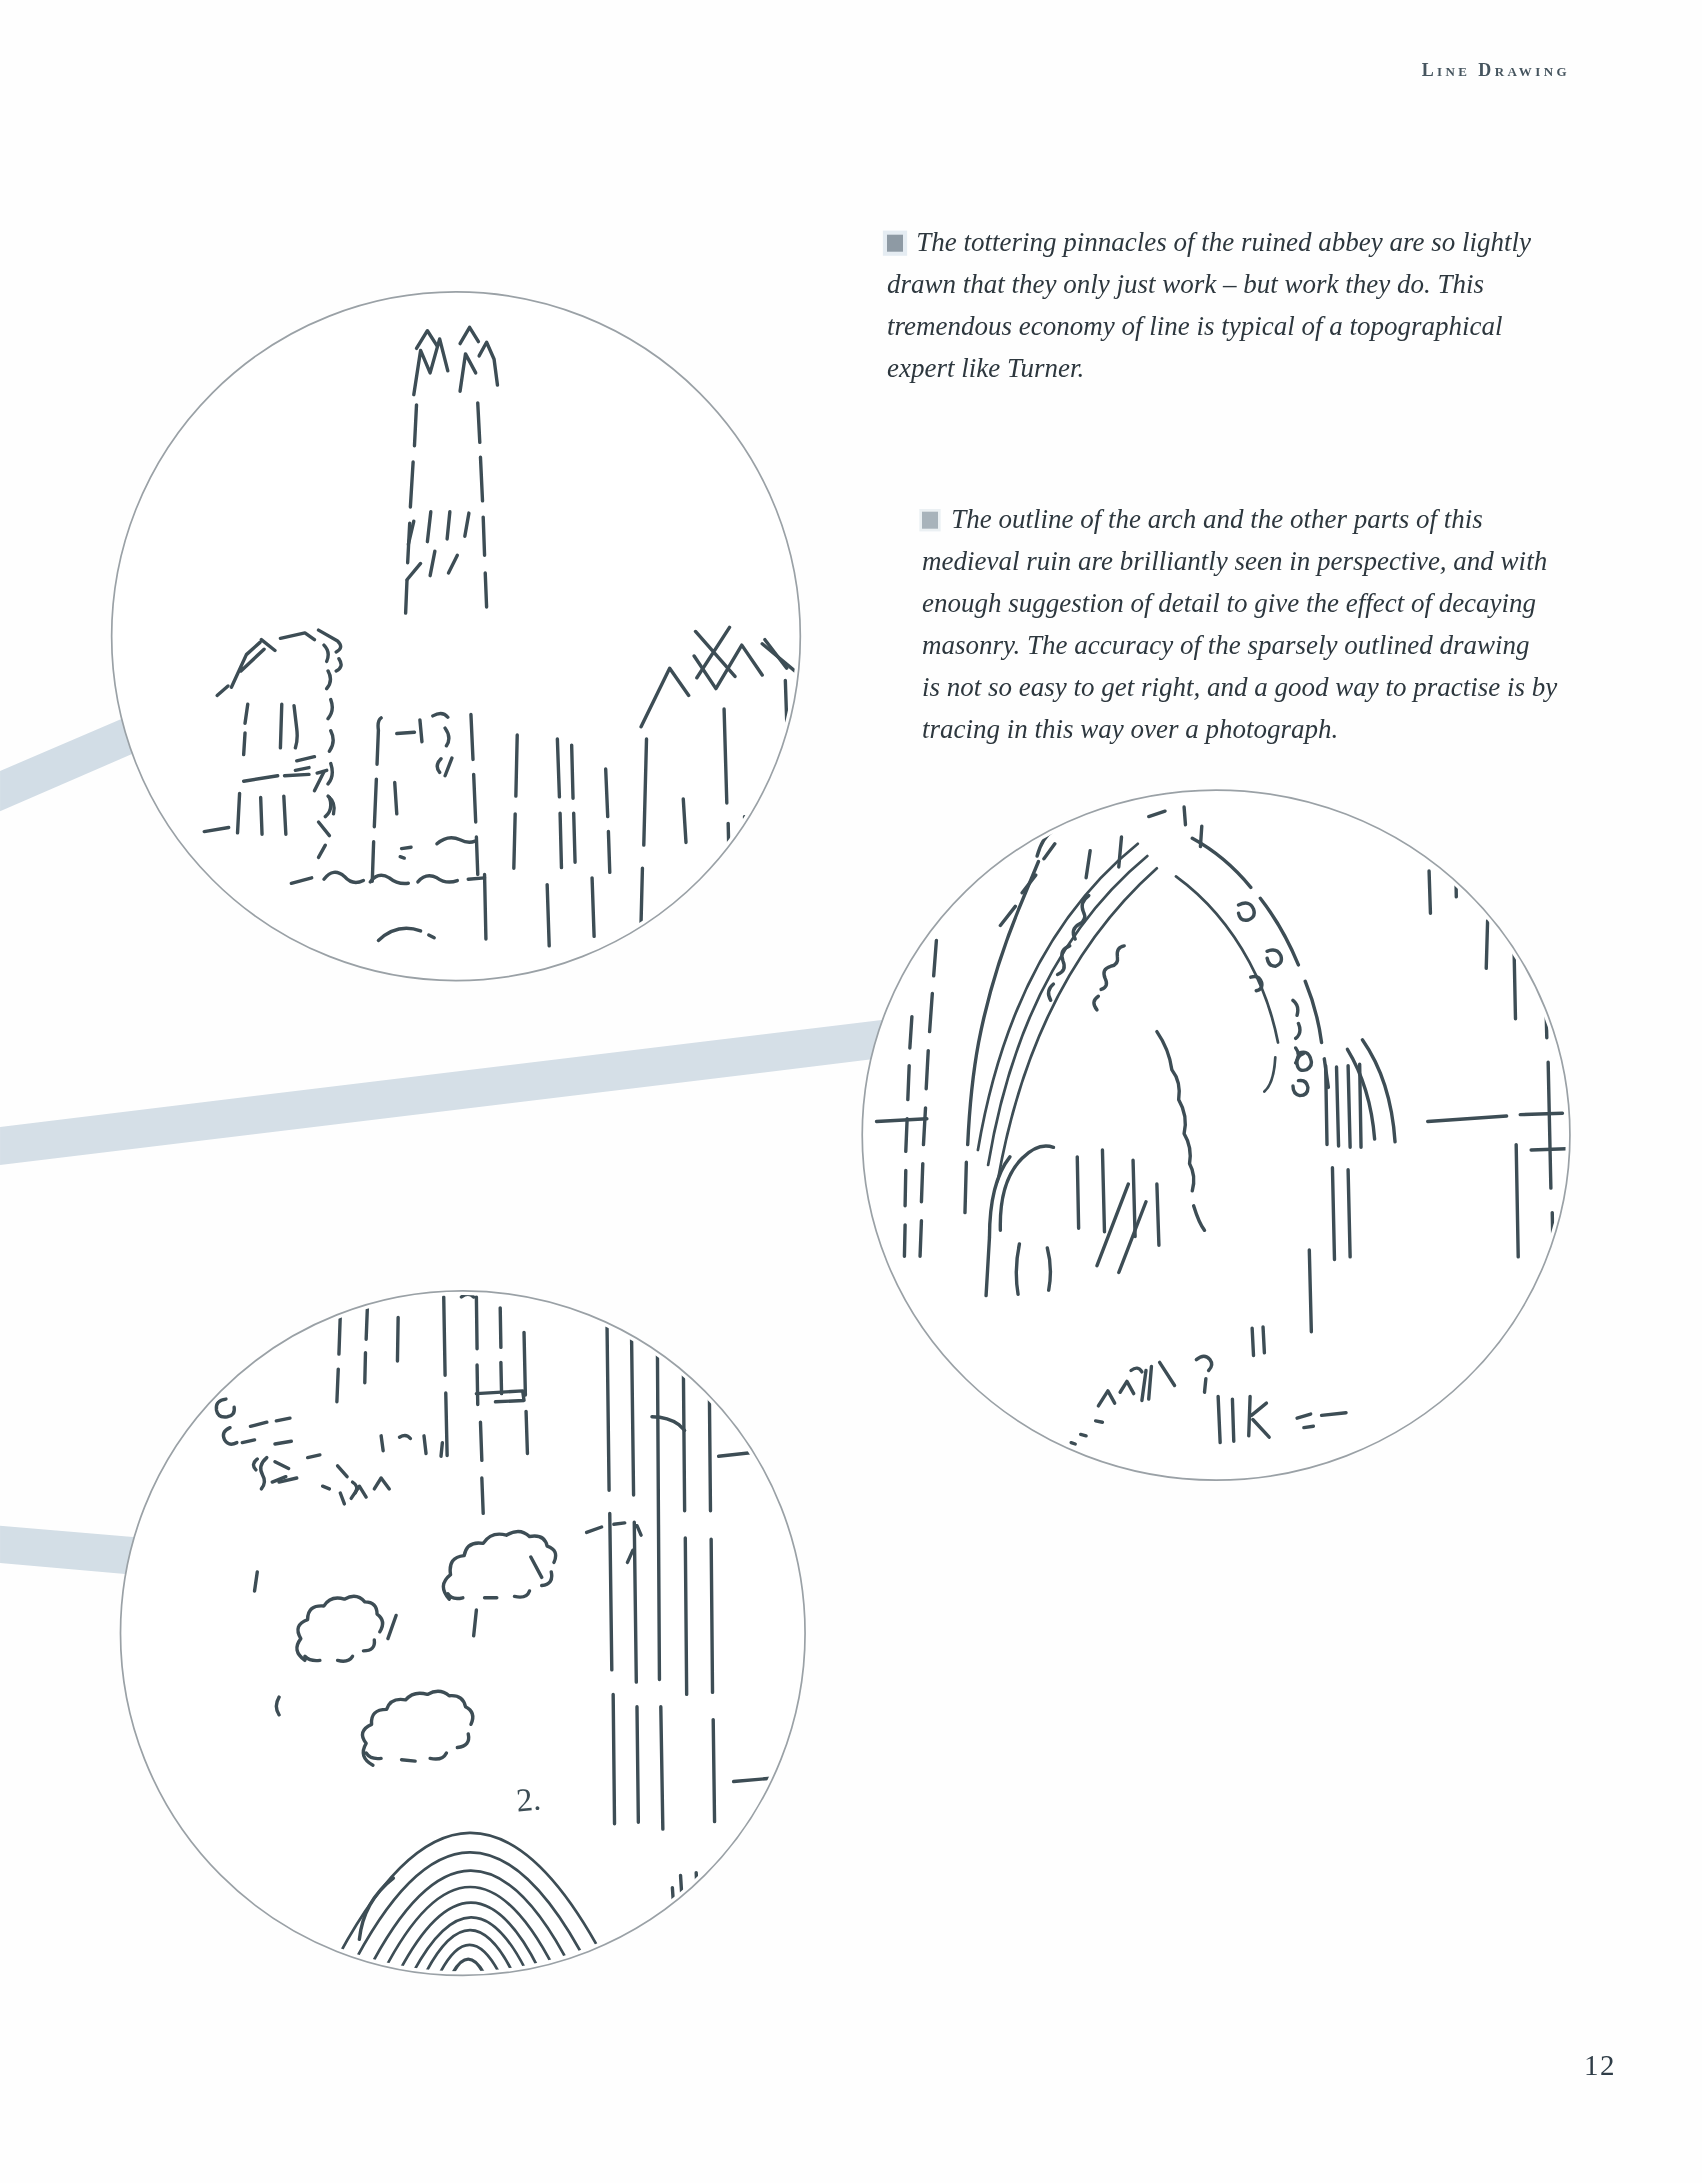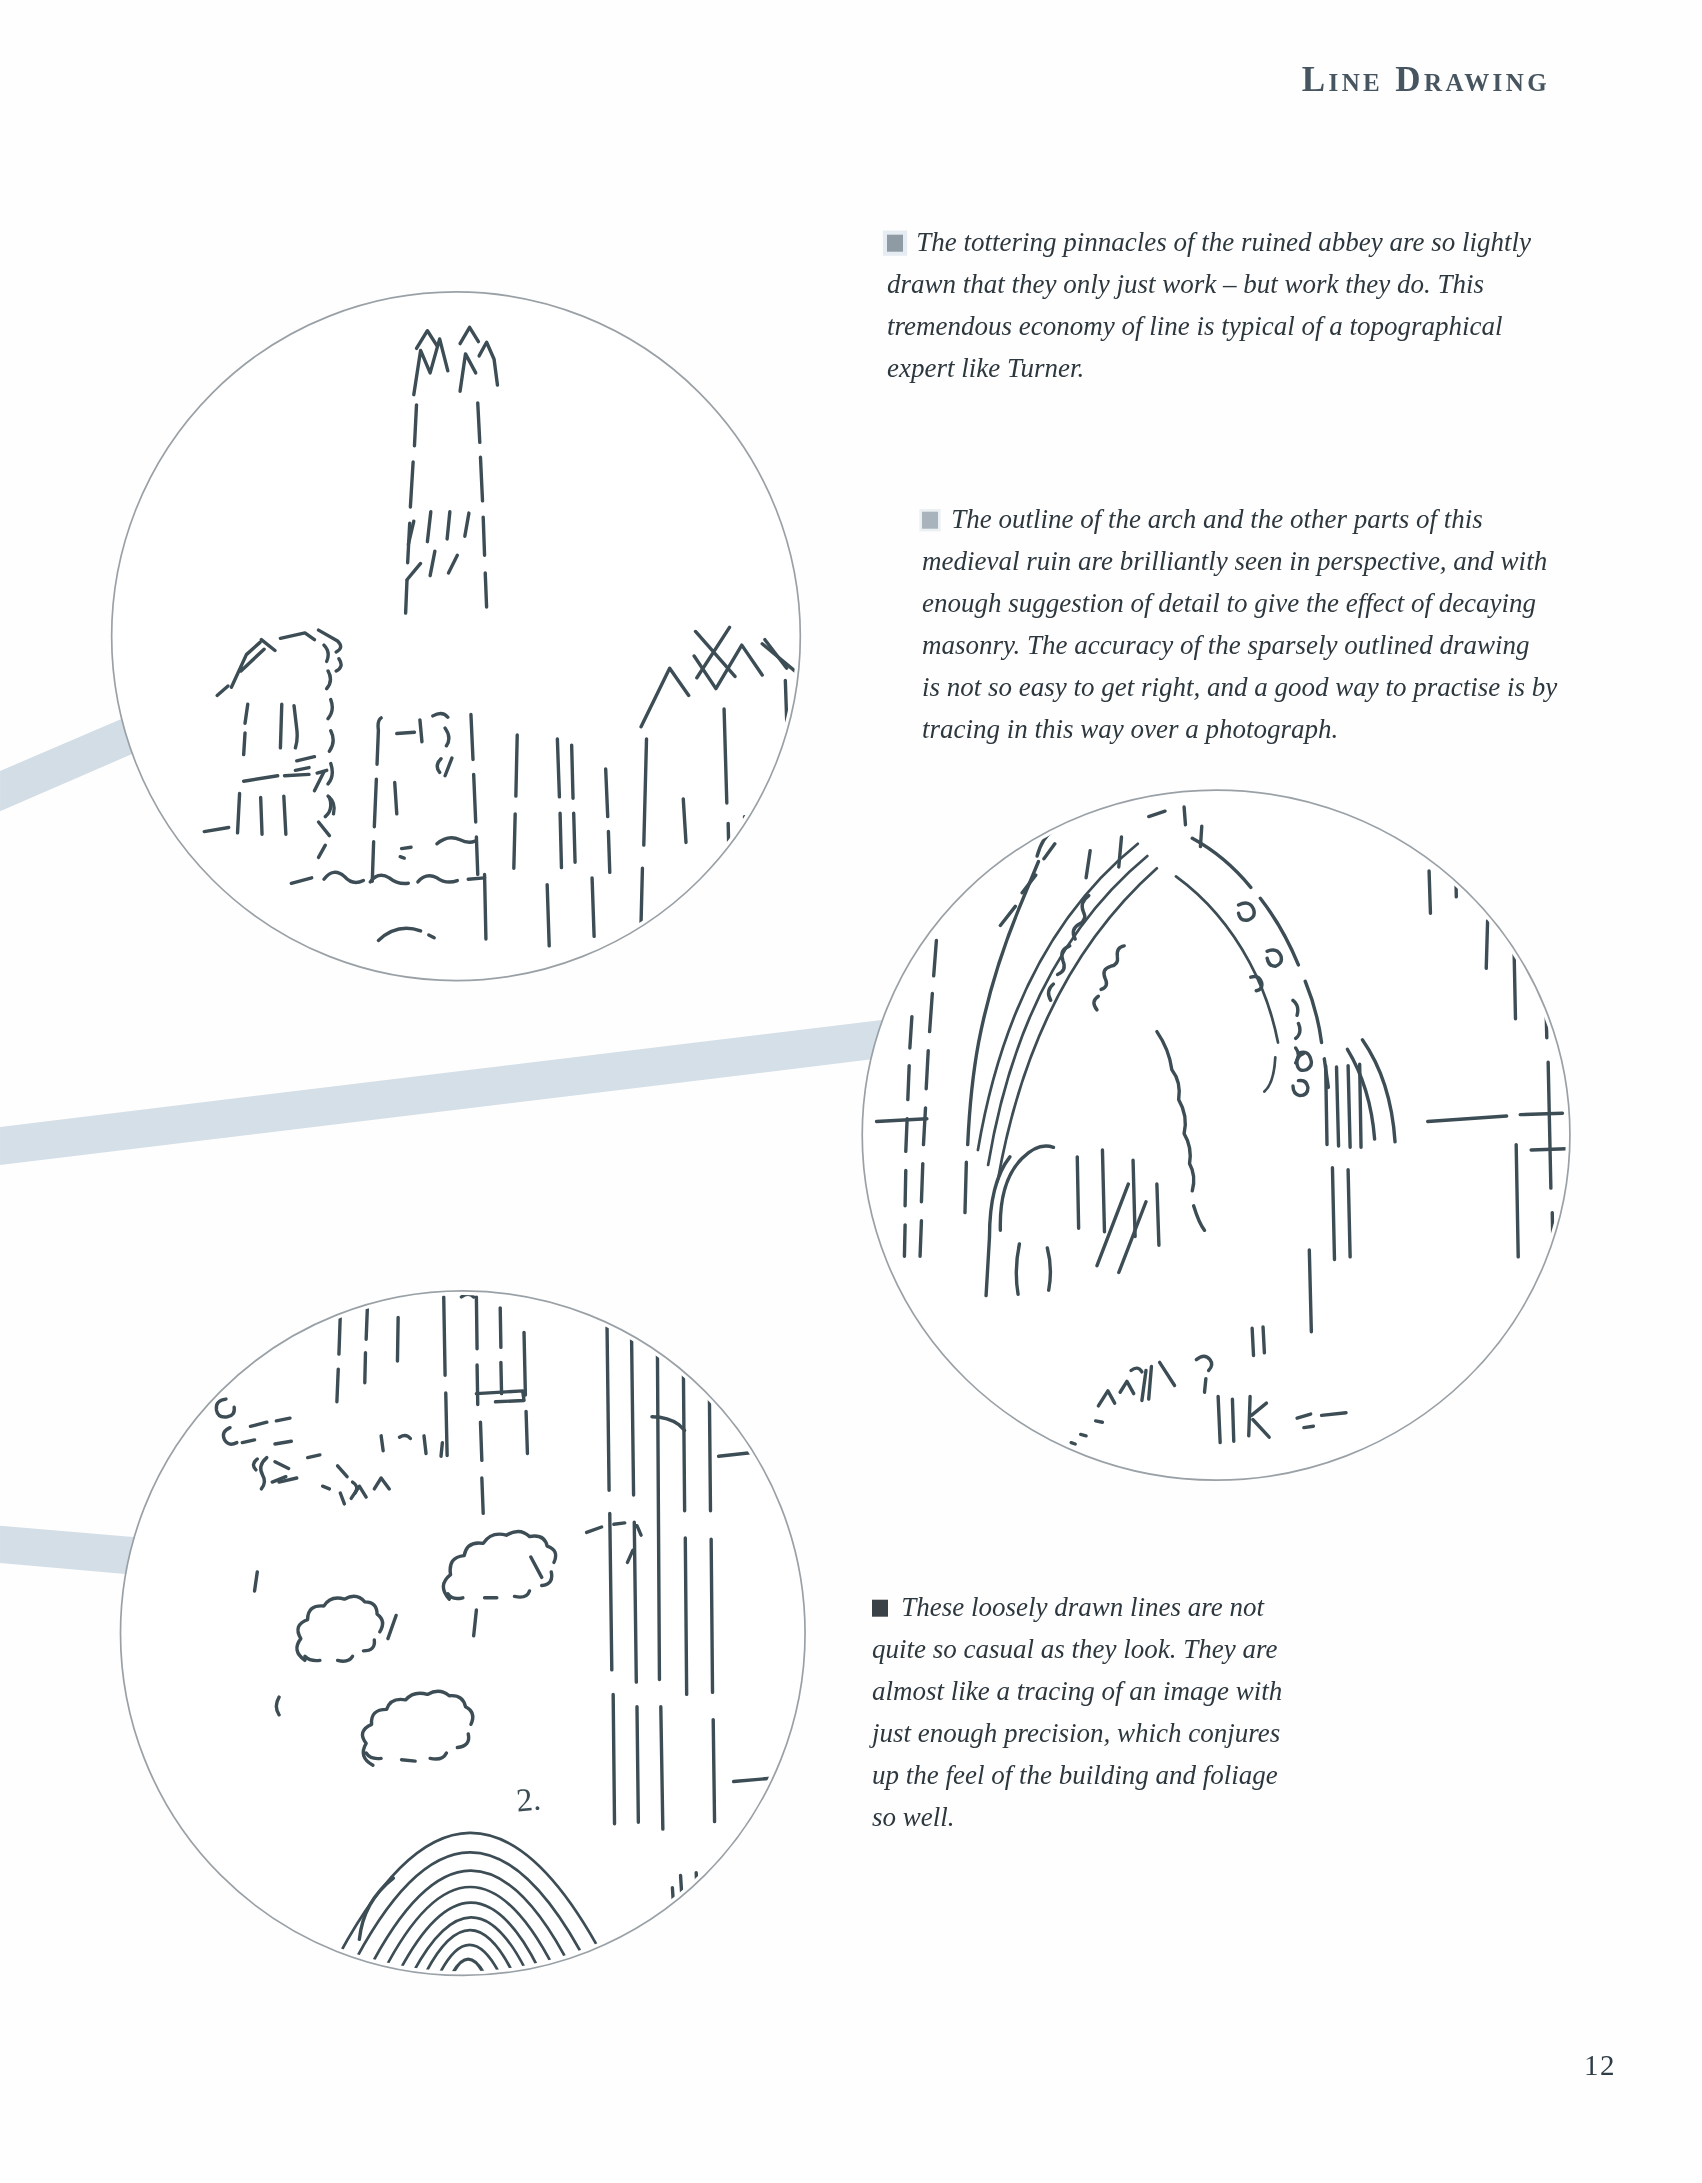--- a/index.html
+++ b/index.html
@@ -6,24 +6,24 @@
   .page{
     position:relative;
     width:1702px;height:2183px;
     background:#fefefee8;
     background:#fefefe;
     overflow:hidden;
     font-family:"Liberation Serif", serif;
   }
   .running-head{
     position:absolute;
-    top:60px; right:152px;
+    top:60px; right:132px;
     font-variant:small-caps;
     font-weight:600;
-    font-size:35px;
+    font-size:18px;
     letter-spacing:3.4px;
     color:#46555f;
   }
   .art{position:absolute;left:0;top:0;}
   .vignette-circle{fill:#ffffff;stroke:#9aa1a6;stroke-width:2.5;}
   .ink path{fill:none;stroke:#3d4d55;stroke-width:5;stroke-linecap:round;stroke-linejoin:round;}
   .ink .thin{stroke-width:4;}
   .annot{
     font-family:"Liberation Serif", serif;
     font-size:48px;
@@ -207,25 +207,17 @@
 
   <div class="caption caption-2">
     <span class="bullet bullet-2"></span><span class="caption-text">The outline of the arch and the other parts of this
 medieval ruin are brilliantly seen in perspective, and with
 enough suggestion of detail to give the effect of decaying
 masonry. The accuracy of the sparsely outlined drawing
 is not so easy to get right, and a good way to practise is by
 tracing in this way over a photograph.</span>
   </div>
 
-  <div class="caption caption-3">
-    <span class="bullet bullet-3"></span><span class="caption-text">These loosely drawn lines are not
-quite so casual as they look. They are
-almost like a tracing of an image with
-just enough precision, which conjures
-up the feel of the building and foliage
-so well.</span>
-  </div>
 
   <div class="page-number">12</div>
 
 </div>
 
 
 </body></html>

